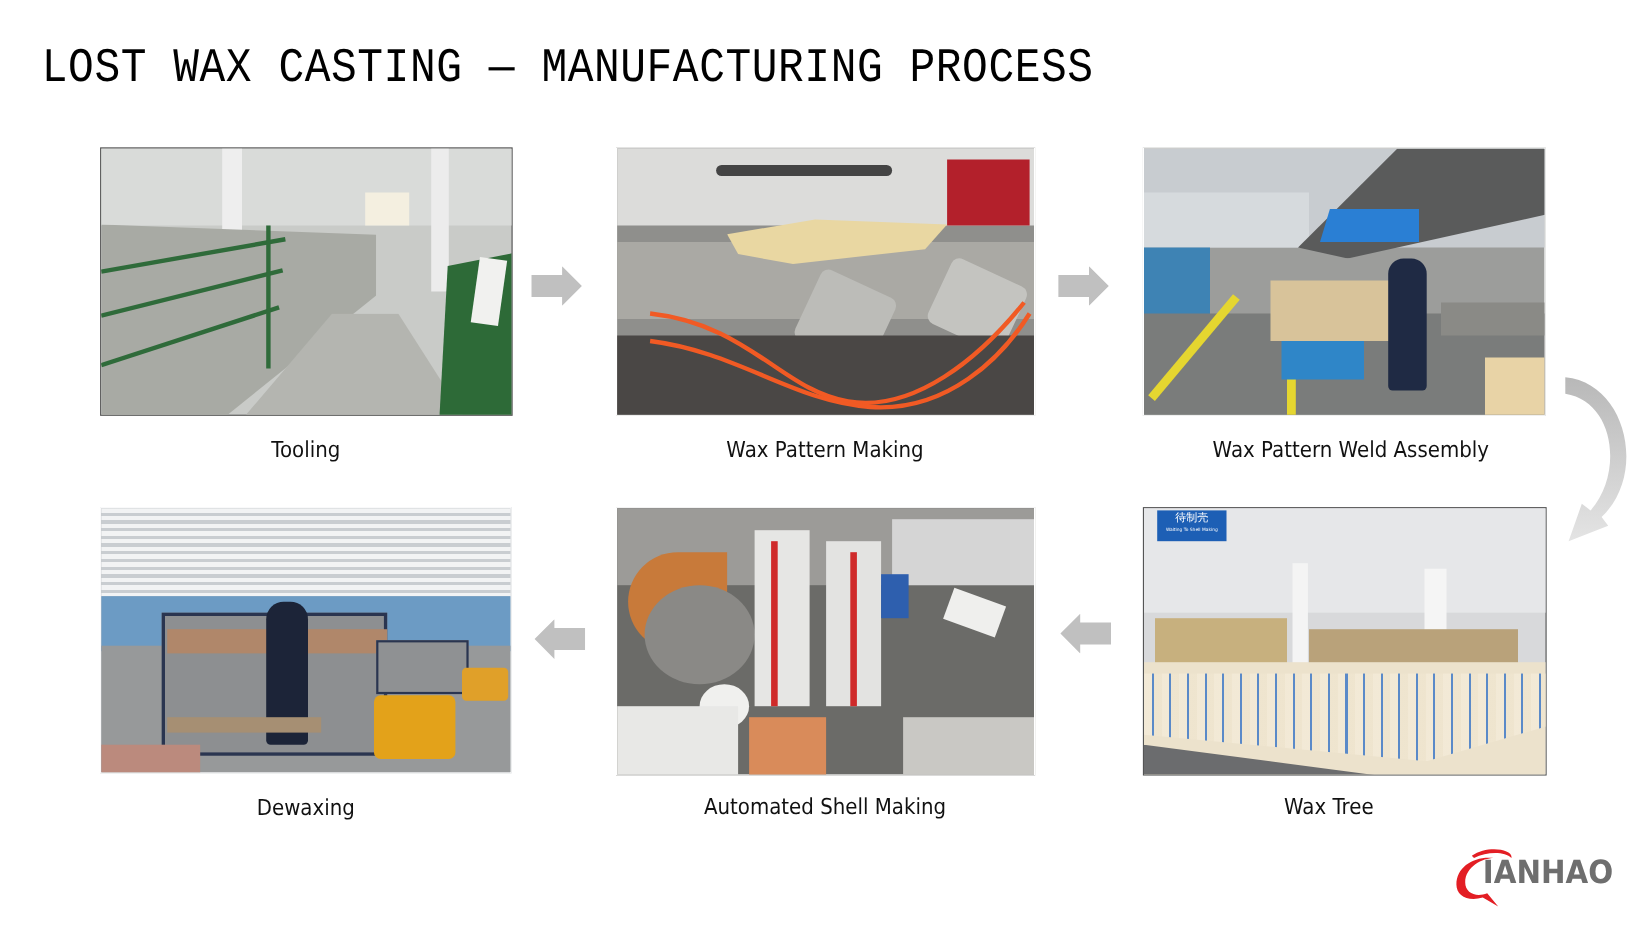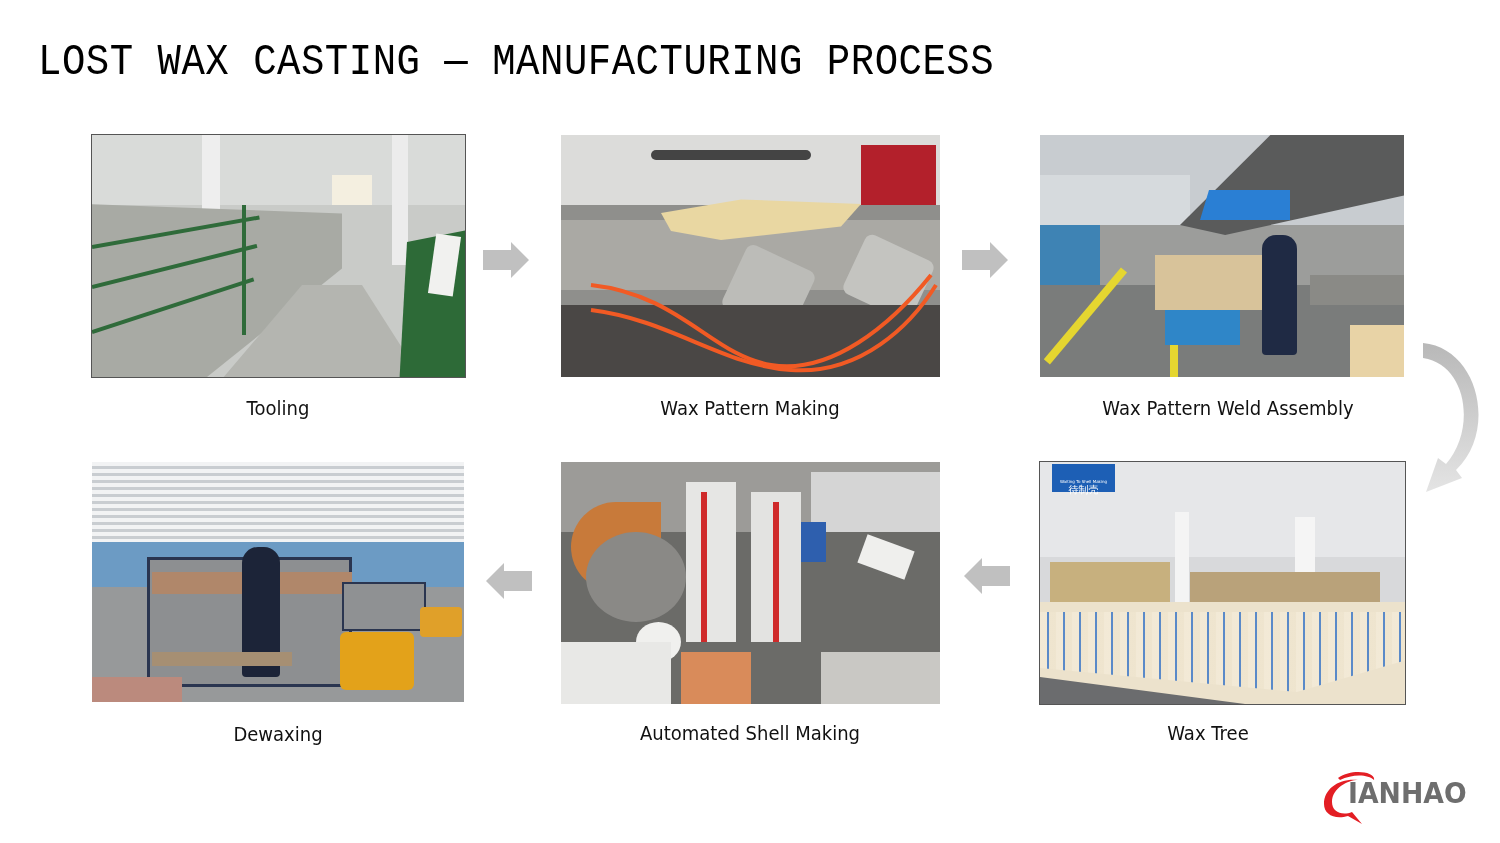--- a/index.html
+++ b/index.html
@@ -81,21 +81,21 @@
       <stop offset="0" stop-color="#b8b8b8"></stop>
       <stop offset="1" stop-color="#e4e4e4"></stop>
     </linearGradient>
   </defs>
   <path d="M5,3 C60,8 80,90 38,130 L44,138 L8,152 L20,118 L28,124 C58,90 50,25 5,18 Z" fill="url(#cg)"></path>
 </svg>
 
 <div class="photo" style="left:1039px;top:461px;width:367px;height:244px;background:#d8d9db;">
   <div class="abs" style="left:0;top:0;width:367px;height:95px;background:#e6e7e9;"></div>
   <div class="abs" style="left:12px;top:2px;width:63px;height:28px;background:#1d5fb5;"></div>
-  <div class="abs" style="left:12px;top:20px;width:63px;font-family:'DejaVu Sans',sans-serif;font-size:10px;color:#fff;text-align:center;line-height:16px;">待制壳</div>
+  <div class="abs" style="left:12px;top:2px;width:63px;font-family:'DejaVu Sans',sans-serif;font-size:10px;color:#fff;text-align:center;line-height:16px;">待制壳</div>
   <div class="abs" style="left:12px;top:17px;width:63px;font-family:'DejaVu Sans',sans-serif;font-size:4px;color:#fff;text-align:center;">Waiting To Shell Making</div>
   <div class="abs" style="left:135px;top:50px;width:14px;height:100px;background:#f4f4f4;"></div>
   <div class="abs" style="left:255px;top:55px;width:20px;height:100px;background:#f5f5f5;"></div>
   <div class="abs" style="left:10px;top:100px;width:120px;height:45px;background:#c7b07e;"></div>
   <div class="abs" style="left:150px;top:110px;width:190px;height:40px;background:#b9a27a;"></div>
   <div class="abs" style="left:0;top:140px;width:367px;height:104px;background:#ece2cc;"></div>
   <div class="abs" style="left:0;top:150px;width:367px;height:80px;background:repeating-linear-gradient(90deg,#f3ead7 0 7px,#4a80c8 7px 9px,#efe5cf 9px 16px);opacity:0.9;clip-path:polygon(0 0,100% 0,100% 60%,70% 100%,0 70%);"></div>
   <div class="abs" style="left:0;top:215px;width:367px;height:29px;background:#6b6c6e;clip-path:polygon(0 0,60% 100%,0 100%);"></div>
 </div>
 <div class="caption" style="left:1108px;top:721px;width:200px;">Wax Tree</div>

